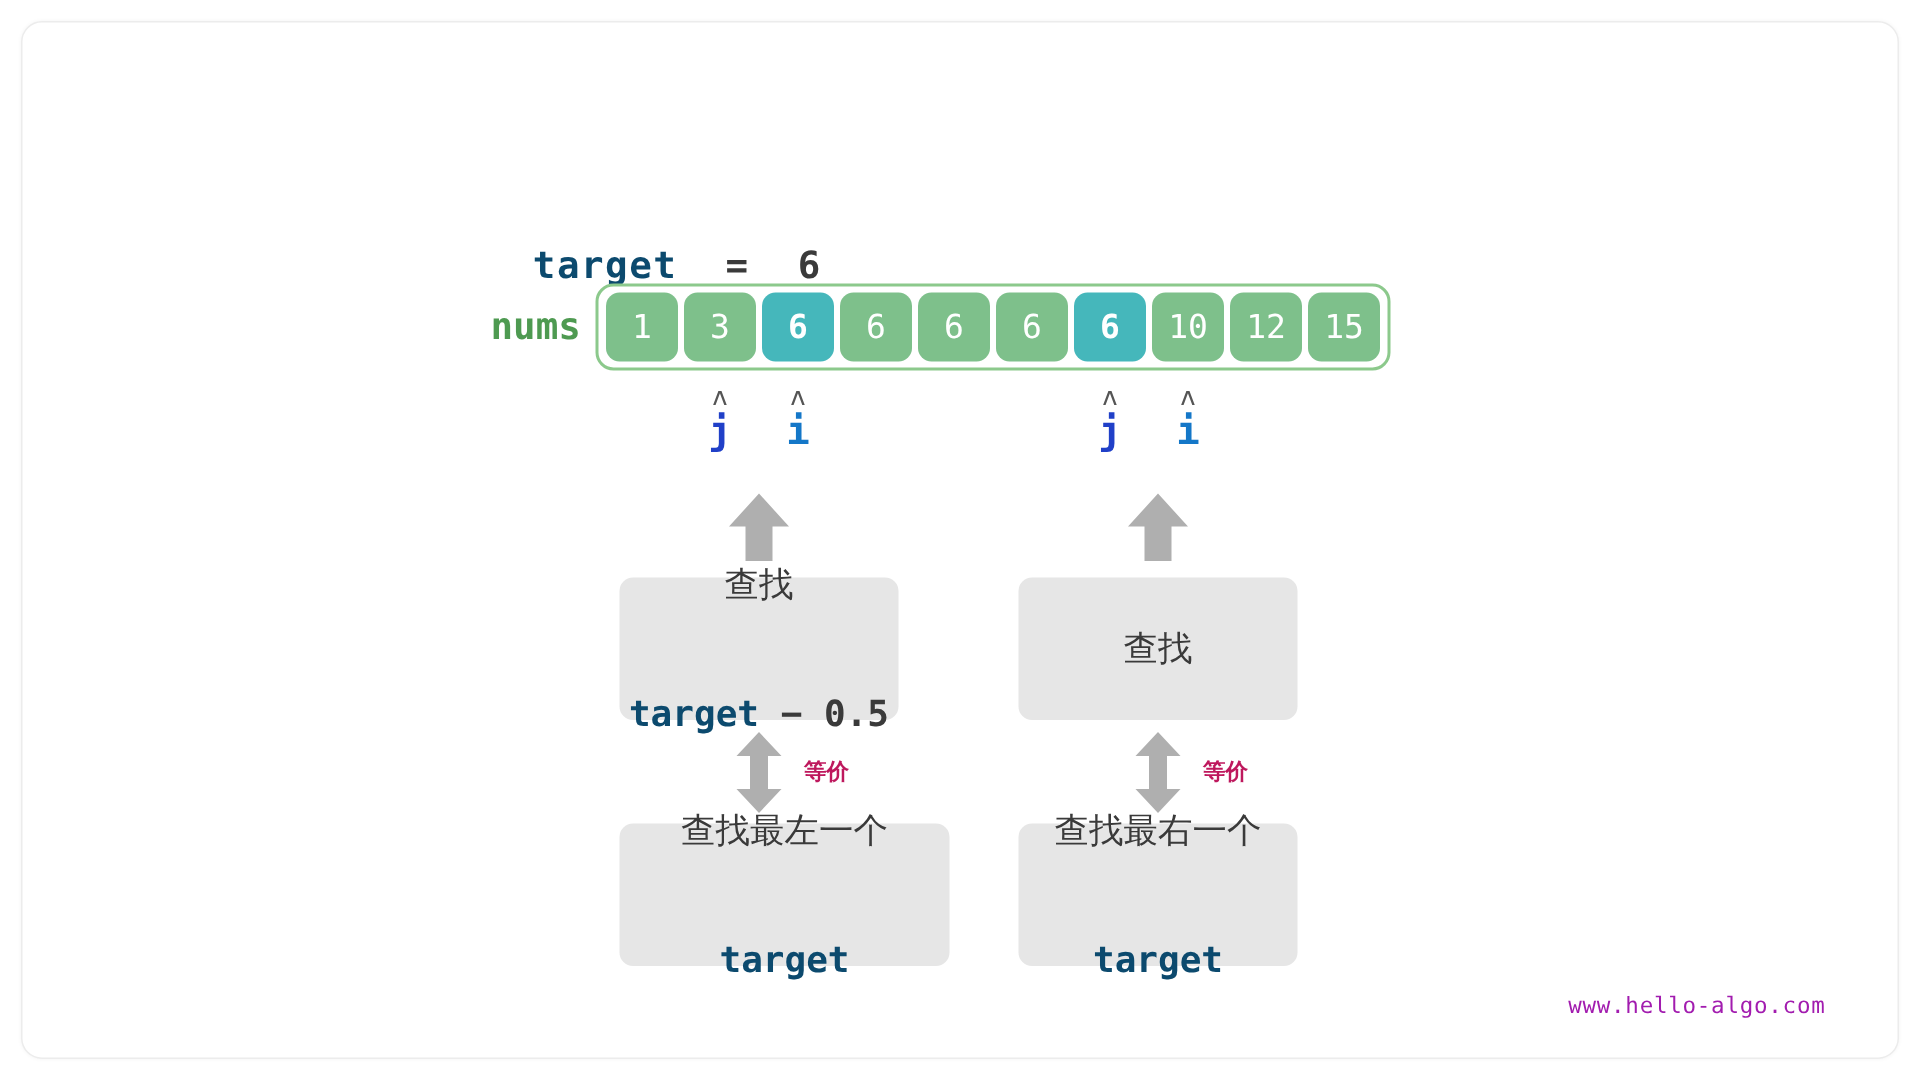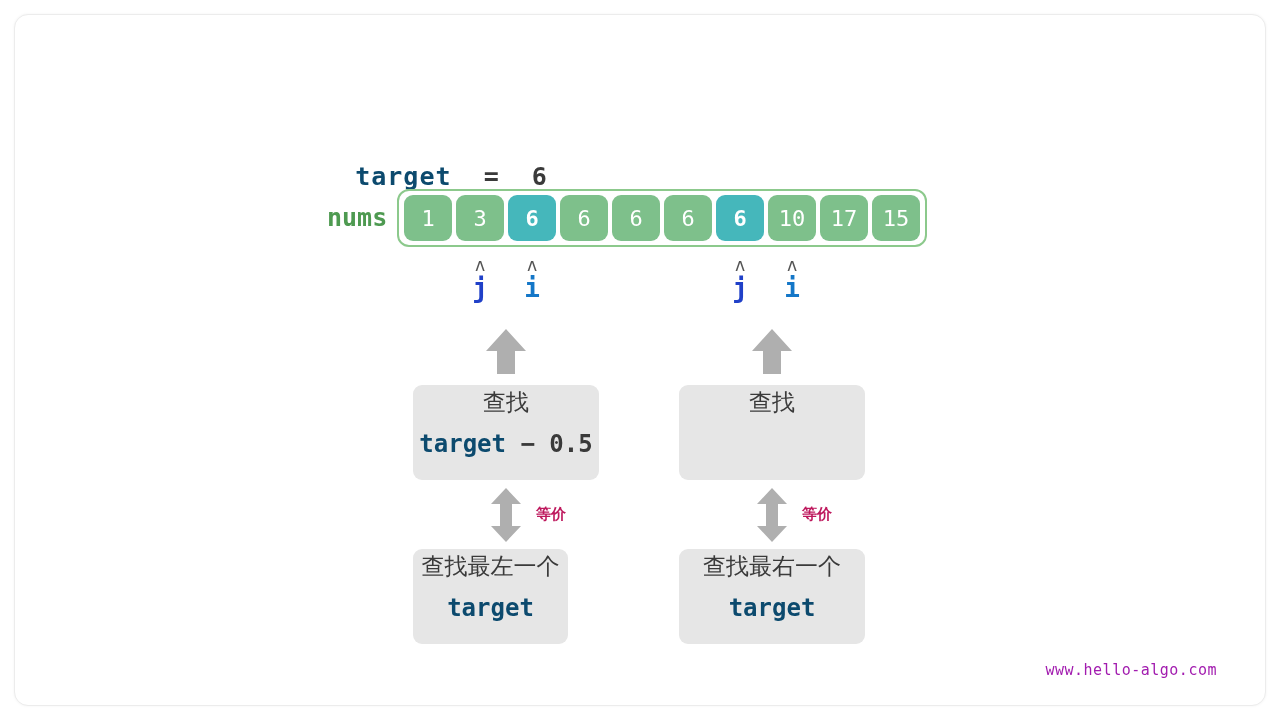--- a/index.html
+++ b/index.html
@@ -137,21 +137,23 @@
   }
 
   
   .gbox {
     position: absolute;
     background: #e6e6e6;
     border-radius: 9px;
     display: flex;
     flex-direction: column;
     align-items: center;
-    box-sizing: border-box;
+    justify-content: center;
+    box-sizing: border-box;
+    gap: 44px;
   }
   .gbox .line1 {
     font-family: "DejaVu Sans", sans-serif;
     font-size: 23px;
     color: #3a3a3a;
     line-height: 34px;
     white-space: nowrap;
   }
   .gbox .line2 {
     font-family: "DejaVu Sans Mono", monospace;
@@ -187,21 +189,21 @@
 
   <div id="array-frame">
       <div class="cell">1</div>
       <div class="cell">3</div>
       <div class="cell hl">6</div>
       <div class="cell">6</div>
       <div class="cell">6</div>
       <div class="cell">6</div>
       <div class="cell hl">6</div>
       <div class="cell">10</div>
-      <div class="cell">17</div>
+      <div class="cell">12</div>
       <div class="cell">15</div>
     </div>
 
   <div id="pointer-layer">
       <div class="ptr" style="left: 445px; top: 242px;">
         <span class="caret">ʌ</span>
         <span class="pname pj">j</span>
       </div>
       <div class="ptr" style="left: 497px; top: 242px;">
         <span class="caret">ʌ</span>
@@ -244,21 +246,21 @@
 
   <div class="gbox" style="left:398px; top:370px; width:186px; height:95px;">
     <div class="line1">查找</div>
     <div class="line2"><span class="kw-target">target</span><span class="mono-op"> − 0.5</span></div>
   </div>
 
   <div class="gbox" style="left:664px; top:370px; width:186px; height:95px;">
     <div class="line1">查找</div>
   </div>
 
-  <div class="gbox" style="left:398px; top:534px; width:155px; height:95px;">
+  <div class="gbox" style="left:398px; top:534px; width:220px; height:95px;">
     <div class="line1">查找最左一个</div>
     <div class="line2"><span class="kw-target">target</span></div>
   </div>
 
   <div class="gbox" style="left:664px; top:534px; width:186px; height:95px;">
     <div class="line1">查找最右一个</div>
     <div class="line2"><span class="kw-target">target</span></div>
   </div>
 
   <div id="watermark">www.hello-algo.com</div>

